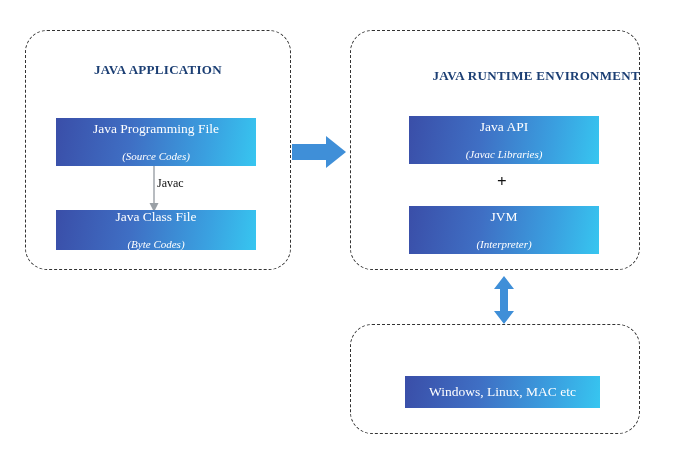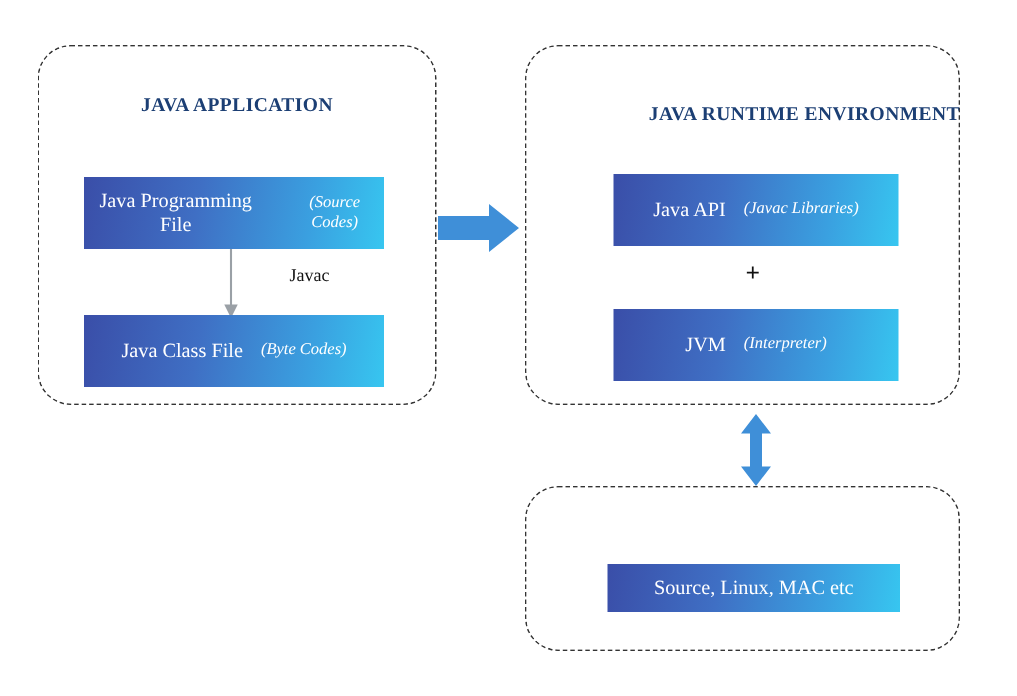--- a/index.html
+++ b/index.html
@@ -36,21 +36,21 @@
     color: #1c3f74;
     font-family: "Liberation Serif", serif;
   }
   
   .box {
     position: absolute;
     box-sizing: border-box;
     background: linear-gradient(100deg, #3a4ea8 0%, #3f6fc4 38%, #3aa0e0 75%, #37c6f0 100%);
     color: #ffffff;
     display: flex;
-    flex-direction: row;
+    flex-direction: column;
     align-items: center;
     justify-content: center;
     line-height: 1.22;
     font-size: 13.5px;
     font-family: "Liberation Serif", serif;
     text-align: center;
     gap: 12px;
   }
   .box .l2 { font-size: 11px; font-style: italic; }
 
@@ -60,21 +60,20 @@
     font-size: 17px;
     color: #111111;
     font-family: "Liberation Serif", serif;
   }
 
   .label-small {
     position: absolute;
     font-size: 12px;
     color: #111111;
     font-family: "Liberation Serif", serif;
-    margin-left: 36px;
   }
 
   svg.arrow {
     position: absolute;
     overflow: visible;
   }
 </style>
 </head>
 <body>
 
@@ -87,21 +86,21 @@
     <span>Java Programming File</span>
     <span class="l2">(Source Codes)</span>
   </div>
 
   <svg class="arrow" style="left:144px; top:166px;" width="20" height="48" viewBox="0 0 20 48">
     <line x1="10" y1="0" x2="10" y2="38" stroke="#9aa0a6" stroke-width="1.4"></line>
     <polygon points="10,46 5.5,37 14.5,37" fill="#9aa0a6"></polygon>
   </svg>
   <div class="label-small" style="left:157px; top:176px;">Javac</div>
 
-  <div class="box" style="left:56px; top:210px; width:200px; height:48px;">
+  <div class="box" style="left:56px; top:210px; width:200px; height:40px;">
     <span>Java Class File</span>
     <span class="l2">(Byte Codes)</span>
   </div>
 
   <svg class="arrow" style="left:292px; top:132px;" width="56" height="40" viewBox="0 0 56 40">
     <polygon points="0,12 34,12 34,4 54,20 34,36 34,28 0,28" fill="#3f8fd8"></polygon>
   </svg>
 
   <div class="group" style="left:350px; top:30px; width:290px; height:240px;"></div>
   <div class="group-title" style="left:350px; top:68px; width:290px;text-align:right;">JAVA RUNTIME ENVIRONMENT</div>
@@ -118,16 +117,16 @@
     <span class="l2">(Interpreter)</span>
   </div>
 
   <svg class="arrow" style="left:489px; top:276px;" width="30" height="48" viewBox="0 0 30 48">
     <polygon points="15,0 25,13 19,13 19,35 25,35 15,48 5,35 11,35 11,13 5,13" fill="#3f8fd8"></polygon>
   </svg>
 
   <div class="group" style="left:350px; top:324px; width:290px; height:110px;"></div>
 
   <div class="box" style="left:405px; top:376px; width:195px; height:32px;">
-    <span>Source, Linux, MAC etc</span>
+    <span>Windows, Linux, MAC etc</span>
   </div>
 
 </div>
 
 </body></html>

